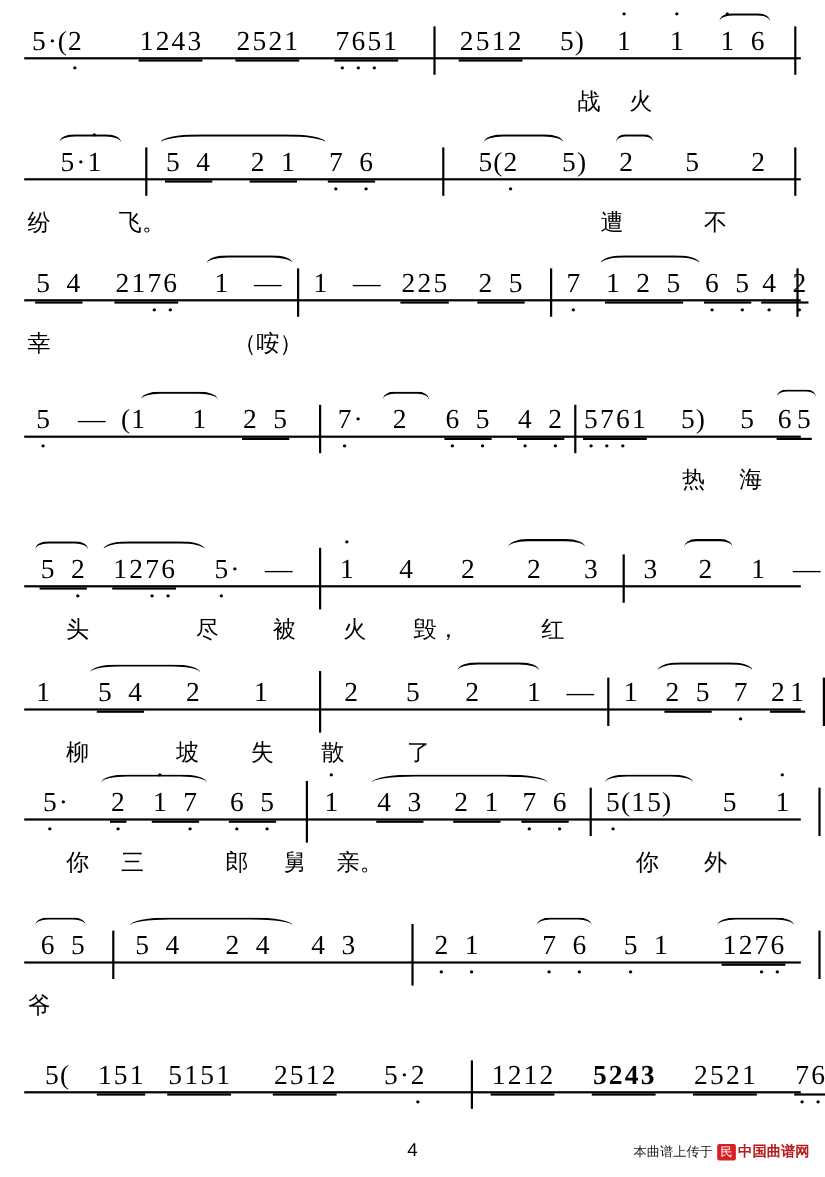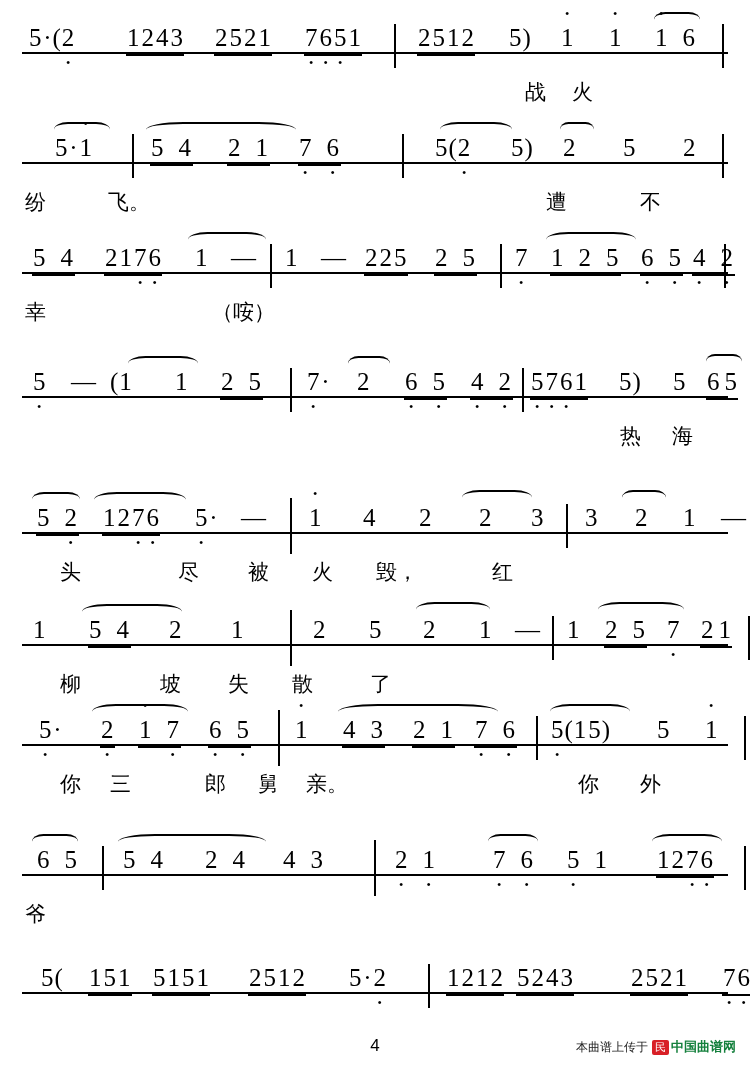--- a/index.html
+++ b/index.html
@@ -166,21 +166,21 @@
     height: 15px;
     background: #d81f26;
     color: #fff;
     font-size: 11px;
     line-height: 15px;
     text-align: center;
     border-radius: 2px;
     font-family: "DejaVu Sans", sans-serif;
   }
   #credit .logotext {
-    color: #15803d;
+    color: #b91c1c;
     font-size: 13px;
     font-weight: bold;
   }
 </style>
 </head>
 <body>
 
 <div id="sheet">
 
   <div class="system" style="top:8px;">
@@ -664,21 +664,21 @@
     <div class="grp" style="left:326px;">
       <span class="n">5</span><span class="augdot">·</span><span class="n dn">2</span>
     </div>
 
     <div class="bar" style="left:406px;"></div>
 
     <div class="grp" style="left:424px;">
       <span class="n">1</span><span class="n">2</span><span class="n">1</span><span class="n">2</span>
       <span class="ubar" style="left:0;right:0;bottom:-4px;"></span>
     </div>
-    <div class="grp" style="left:494px;">
+    <div class="grp" style="left:516px;font-weight:bold;">
       <span class="n">5</span><span class="n">2</span><span class="n">4</span><span class="n">3</span>
       <span class="ubar" style="left:0;right:0;bottom:-4px;"></span>
     </div>
     <div class="grp" style="left:608px;">
       <span class="n">2</span><span class="n">5</span><span class="n">2</span><span class="n">1</span>
       <span class="ubar" style="left:0;right:0;bottom:-4px;"></span>
     </div>
     <div class="grp" style="left:700px;">
       <span class="n dn">7</span><span class="n dn">6</span>
       <span class="ubar" style="left:0;right:0;bottom:-4px;"></span>

